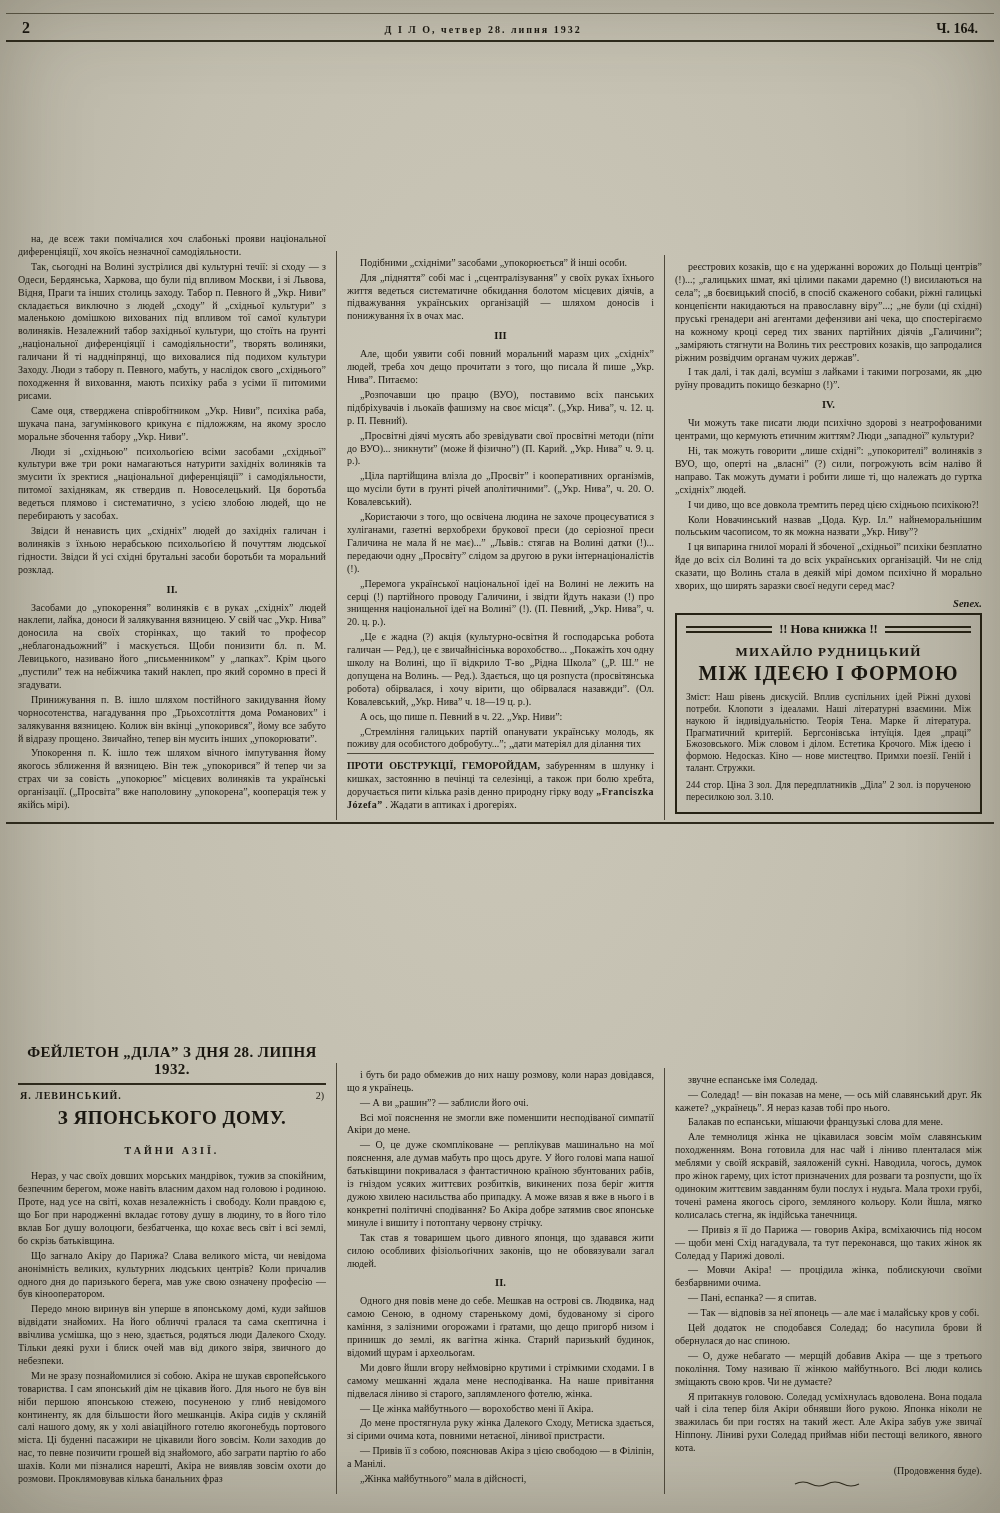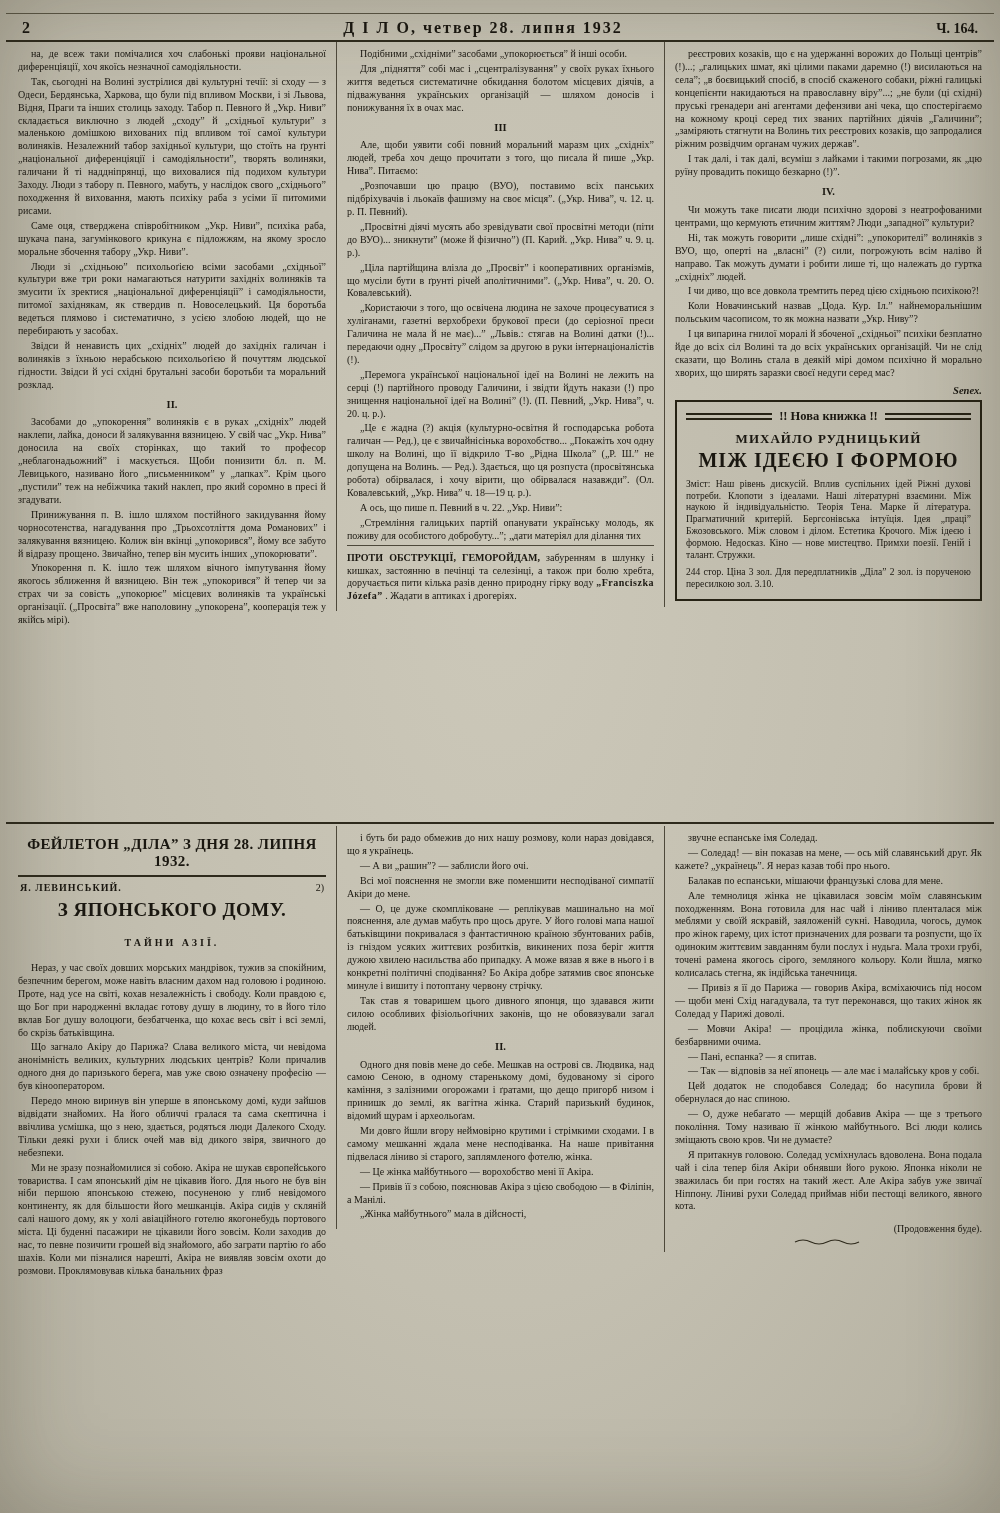--- a/index.html
+++ b/index.html
@@ -8,26 +8,26 @@
     background:#c6c2b3;
     background-image:radial-gradient(ellipse at 50% 38%, #ccc8b9 0%, #c3bfb0 55%, #b3af9f 100%);
     box-shadow:inset 0 0 90px rgba(55,48,30,.28);
     color:#1a1710;
     font-family:"Liberation Serif","DejaVu Serif",serif;
     overflow:hidden;box-sizing:border-box;
   }
   .top-edge-rule{border-top:1px solid #55503f;margin:13px 6px 0;}
   .header{display:flex;justify-content:space-between;align-items:baseline;padding:5px 22px 3px;}
   .page-num{font-size:16px;font-weight:bold;}
-  .masthead{font-size:16px;font-weight:bold;letter-spacing:2px;}
+  .masthead{font-size:10px;font-weight:bold;letter-spacing:2px;}
   .issue{font-size:14px;font-weight:bold;}
   .top-rule{border-top:2px solid #2e2a1c;margin:0 6px;}
   .section-divider{border-top:2px solid #2e2a1c;margin:2px 6px;}
 
-  .cols,.f-cols{display:flex;align-items:flex-start;padding:0 8px;box-sizing:border-box;}
+  .cols,.f-cols{display:flex;align-items:flex-end;padding:0 8px;box-sizing:border-box;}
   .cols{height:778px;}
   .f-cols{height:668px;}
   .col{width:33.333%;box-sizing:border-box;padding:6px 10px 6px;overflow:hidden;display:flex;flex-direction:column;}
   .col + .col{border-left:1px solid #4d483a;}
   .textflow{overflow:hidden;min-height:0;flex:0 1 auto;}
 
   .col p{margin:0 0 2px;font-size:10px;line-height:12.9px;text-align:justify;text-indent:13px;}
   p.section{text-align:center;text-indent:0;font-weight:bold;font-size:10.5px;margin:7px 0 5px;}
   p.sig{text-align:right;text-indent:0;font-weight:bold;font-style:italic;font-size:10.5px;margin-top:5px;}
   p.cont{text-align:right;text-indent:0;margin-top:8px;font-size:10px;}
@@ -161,20 +161,21 @@
       <div class="textflow">
           <p>і буть би радо обмежив до них нашу розмову, коли нараз довідався, що я українець.</p>
           <p>— А ви „рашин”? — заблисли його очі.</p>
           <p>Всі мої пояснення не змогли вже поменшити несподіваної симпатії Акіри до мене.</p>
           <p>— О, це дуже скомпліковане — реплікував машинально на мої пояснення, але думав мабуть про щось друге. У його голові мапа нашої батьківщини покривалася з фантастичною країною збунтованих рабів, із гніздом усяких життєвих розбитків, викинених поза беріг життя дужою хвилею насильства або припадку. А може вязав я вже в нього і в конкретні політичні сподівання? Бо Акіра добре затямив своє японське минуле і вишиту і потоптану червону стрічку.</p>
           <p>Так став я товаришем цього дивного японця, що здавався жити силою особливих фізіольоґічних законів, що не обовязували загал людей.</p>
           <p class="section">II.</p>
           <p>Одного дня повів мене до себе. Мешкав на острові св. Людвика, над самою Сеною, в одному старенькому домі, будованому зі сірого каміння, з залізними огорожами і ґратами, що дещо пригорб низом і принишк до землі, як вагітна жінка. Старий паризький будинок, відомий щурам і археольоґам.</p>
           <p>Ми довго йшли вгору неймовірно крутими і стрімкими сходами. І в самому мешканні ждала мене несподіванка. На наше привітання підвелася ліниво зі старого, заплямленого фотелю, жінка.</p>
           <p>— Це жінка майбутнього — ворохобство мені її Акіра.</p>
+          <p>До мене простягнула руку жінка Далекого Сходу, Метиска здається, зі сірими очима кота, повними нетаєної, лінивої пристрасти.</p>
           <p>— Привів її з собою, пояснював Акіра з цією свободою — в Філіпін, а Манілі.</p>
           <p>„Жінка майбутнього” мала в дійсності,</p>
         </div>
     </div>
 
     <div class="col">
       <div class="textflow">
           <p>звучне еспанське імя Соледад.</p>
           <p>— Соледад! — він показав на мене, — ось мій славянський друг. Як кажете? „українець”. Я нераз казав тобі про нього.</p>
           <p>Балакав по еспанськи, мішаючи французькі слова для мене.</p>

